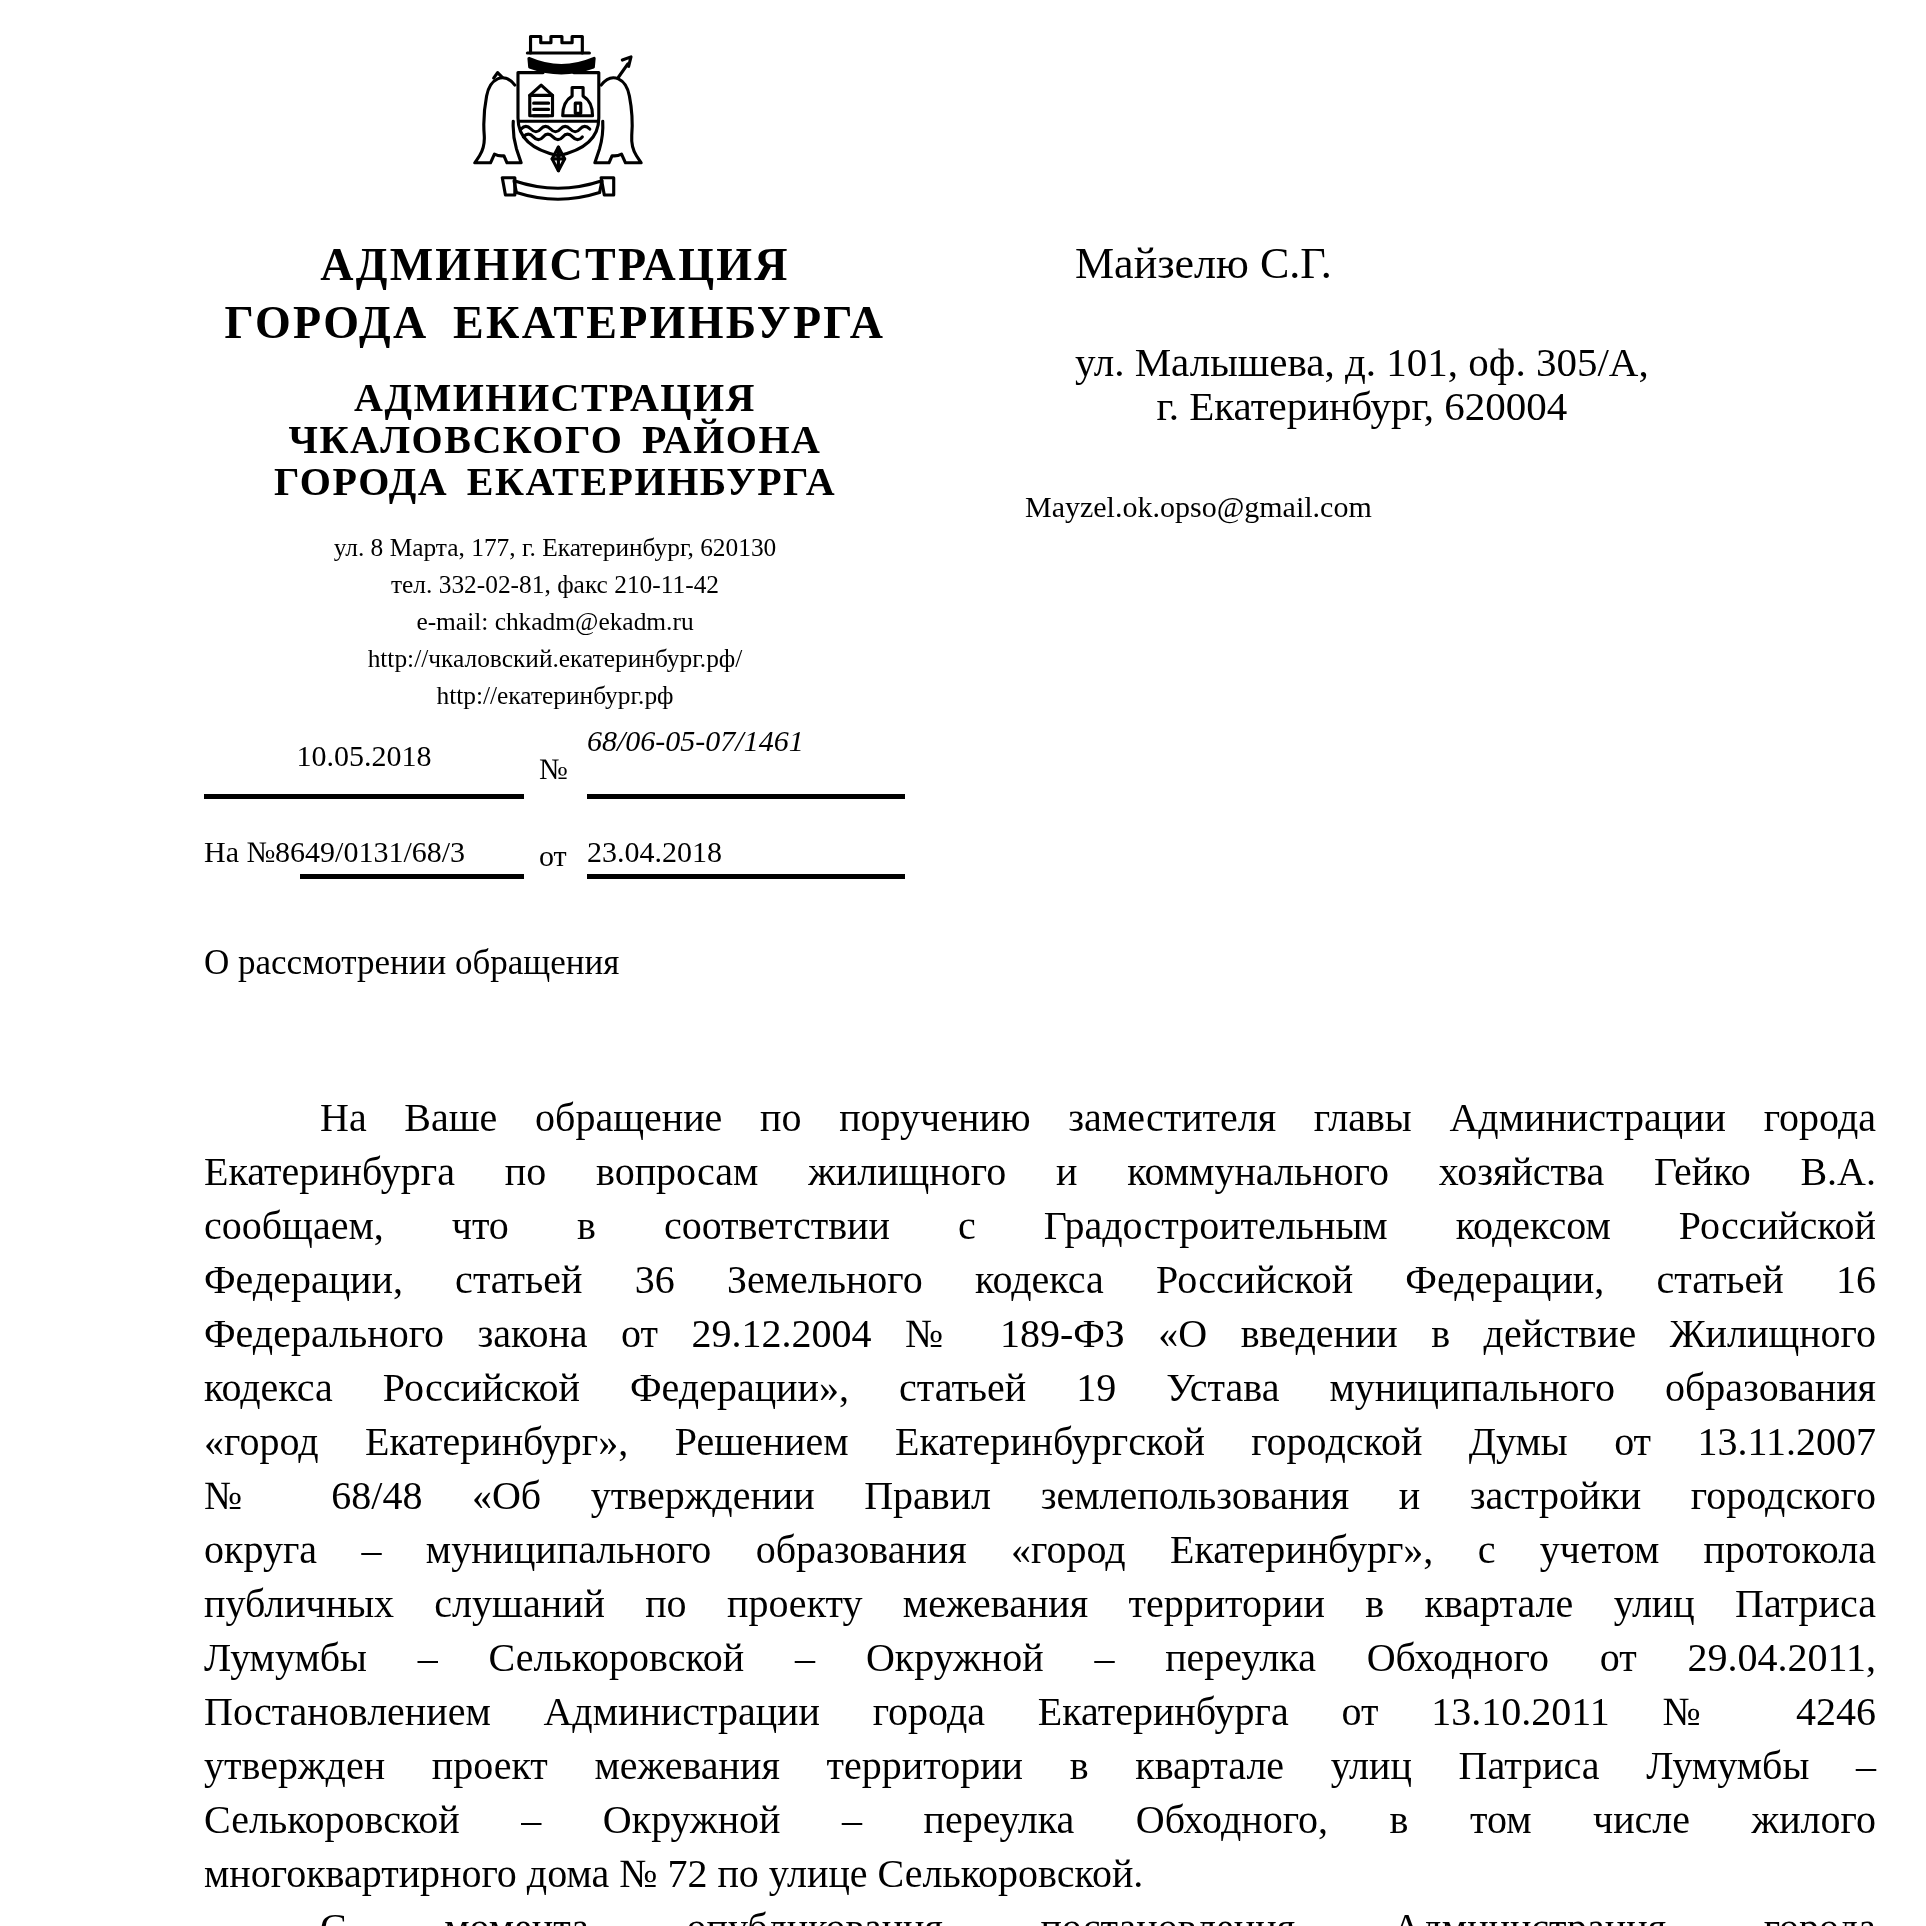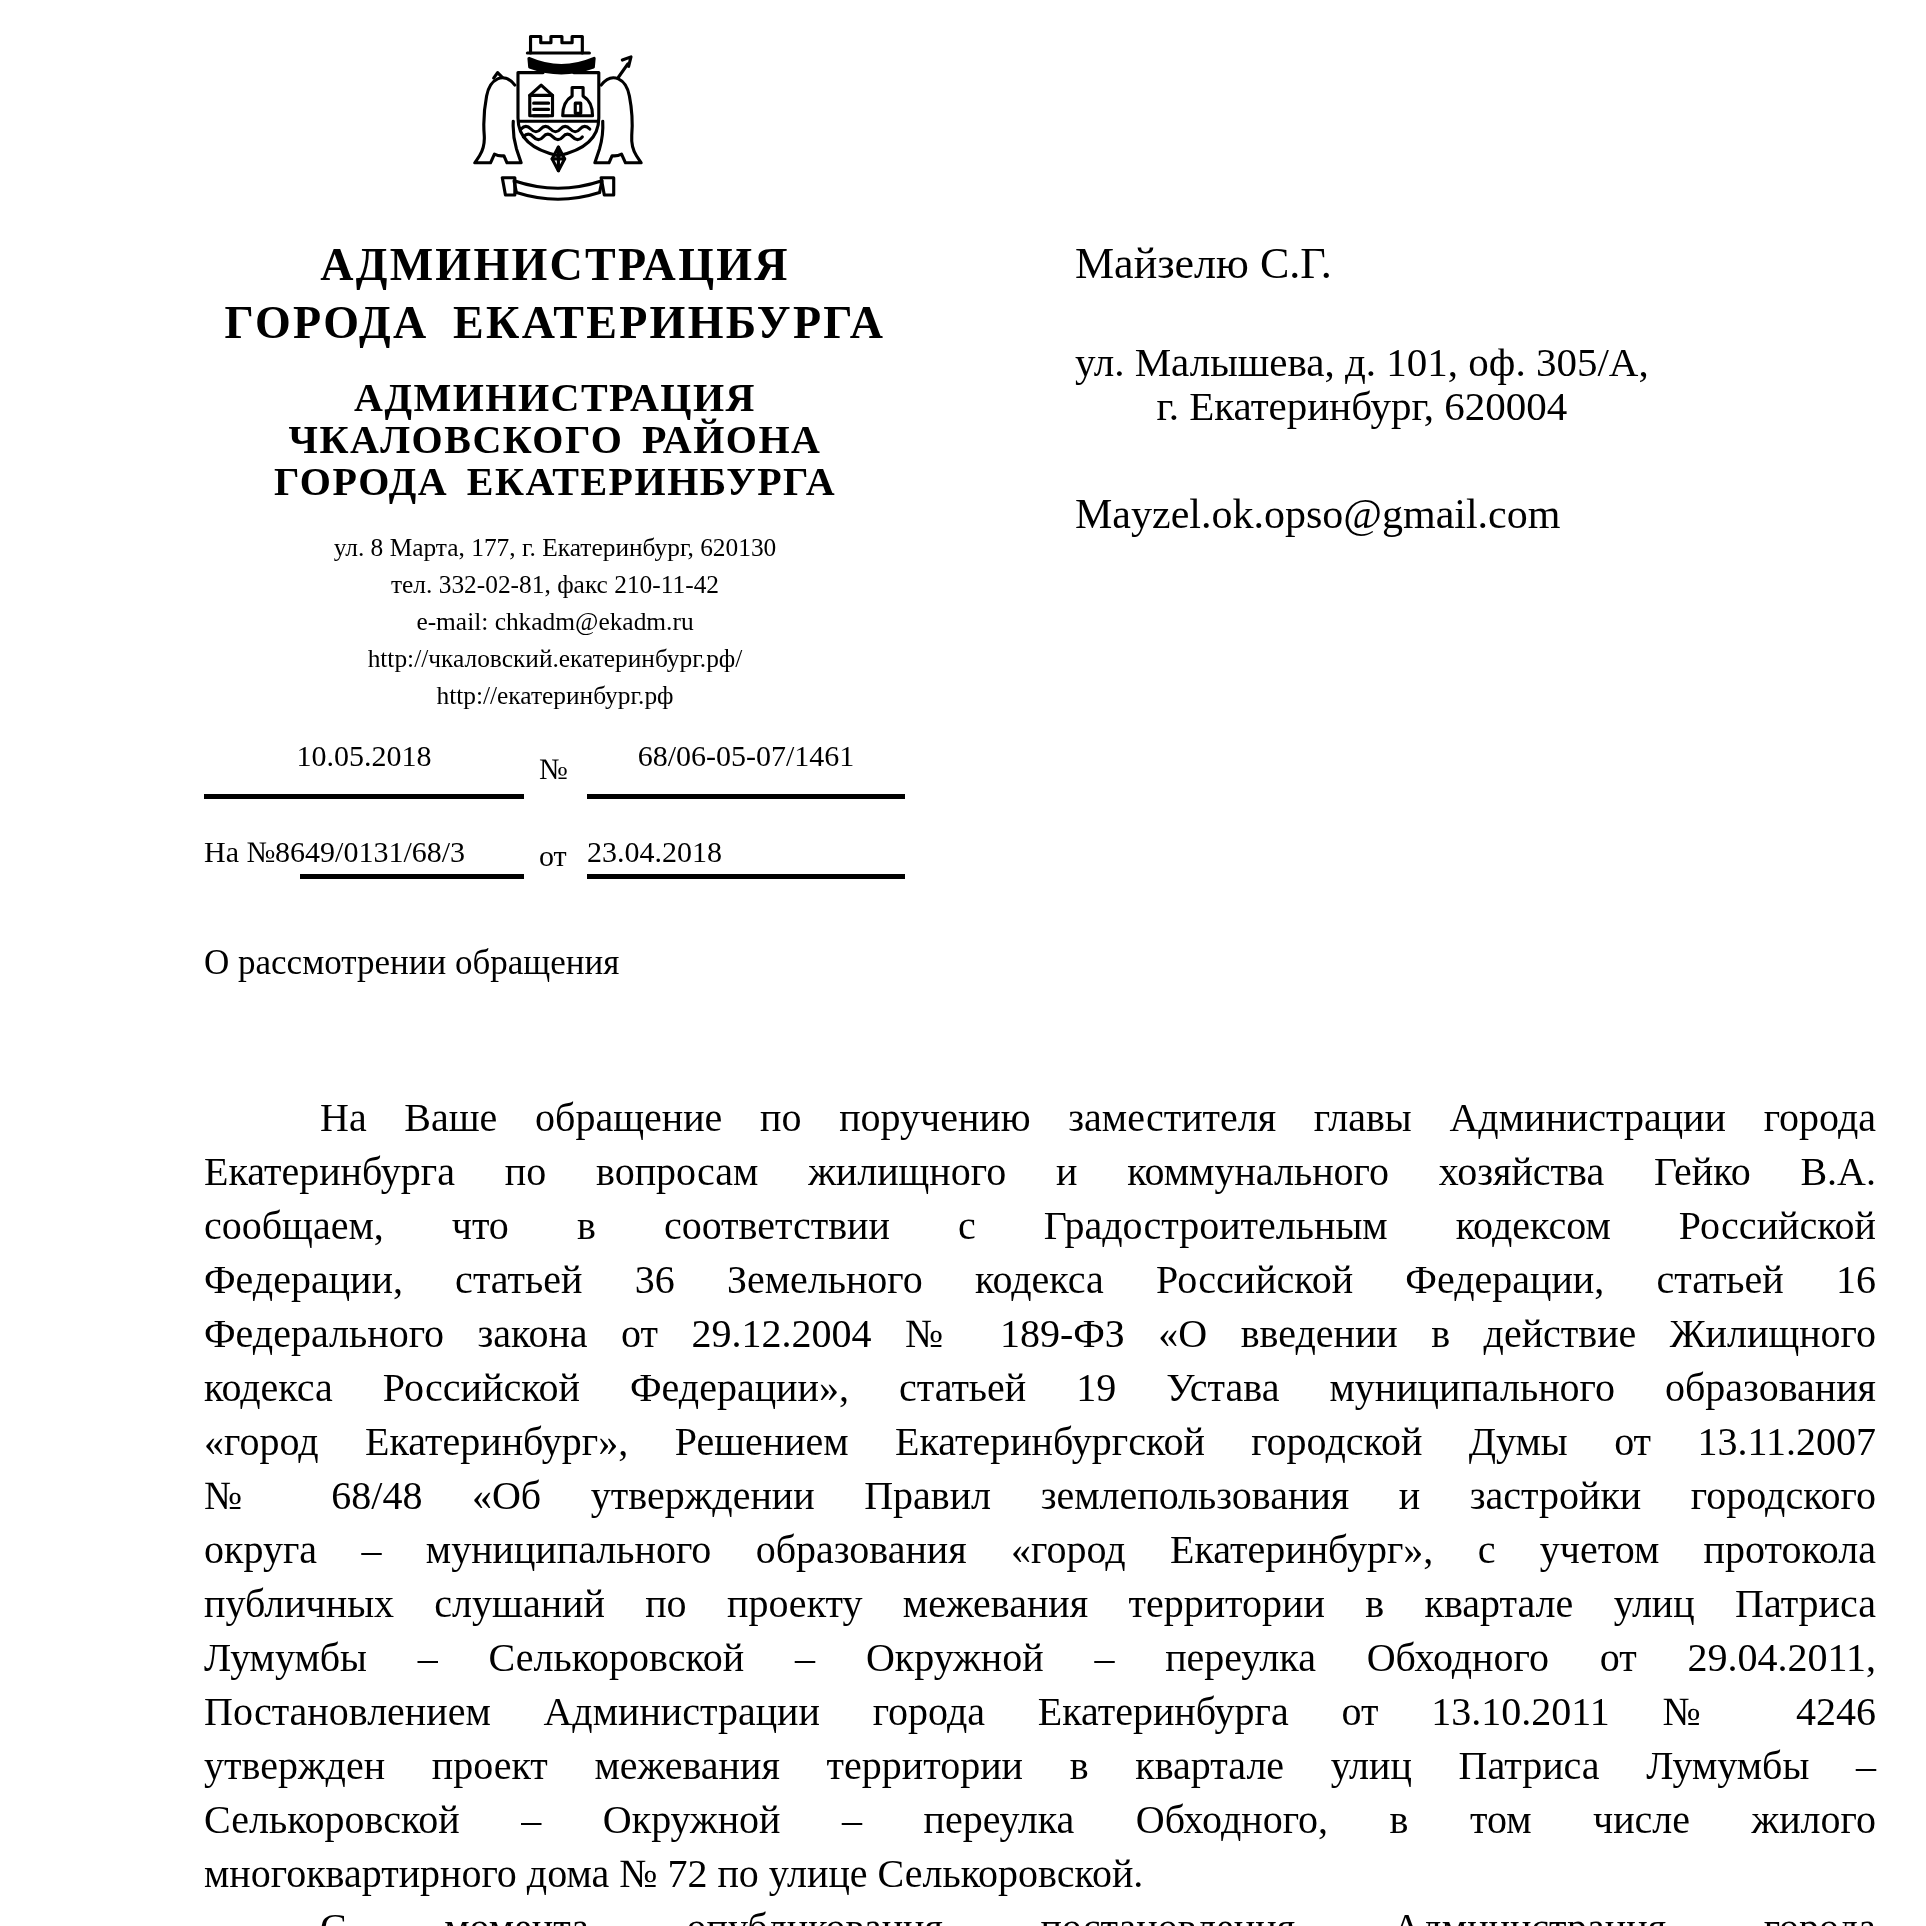--- a/index.html
+++ b/index.html
@@ -32,34 +32,34 @@
   .contacts{
     left:166px;top:529px;width:778px;
     text-align:center;
     font-size:25.4px;line-height:37px;
   }
 
   
   .req{font-size:30px;line-height:33px;}
   .req-date{left:204px;top:739px;width:320px;text-align:center;}
   .req-nosign{left:539px;top:752px;}
-  .req-number{left:587px;top:739px;width:318px;text-align:center;}
+  .req-number{left:587px;top:724px;width:318px;text-align:left;font-style:italic;}
   .rule{background:#000;height:4.6px;}
   .rule1a{left:204px;top:794px;width:320px;}
   .rule1b{left:587px;top:794px;width:318px;}
   .req-reply{left:204px;top:835px;}
   .req-ot{left:539px;top:839px;}
   .req-reply-date{left:587px;top:835px;width:318px;text-align:left;}
   .rule2a{left:300px;top:874px;width:224px;}
   .rule2b{left:587px;top:874px;width:318px;}
 
   
   .rcp-name{left:1075px;top:238px;font-size:44px;}
   .rcp-addr{left:1075px;top:340px;font-size:41px;line-height:44px;text-align:center;}
-  .rcp-email{left:1075px;top:490px;font-size:42px;}
+  .rcp-email{left:1025px;top:490px;font-size:30px;}
 
   
   .subject{left:204px;top:943px;font-size:35px;}
 
   
   .body-text{left:204px;top:1091px;width:1672px;font-size:40px;}
   .bline{
     height:54px;line-height:54px;
     text-align:justify;text-align-last:justify;
     text-justify:inter-word;

